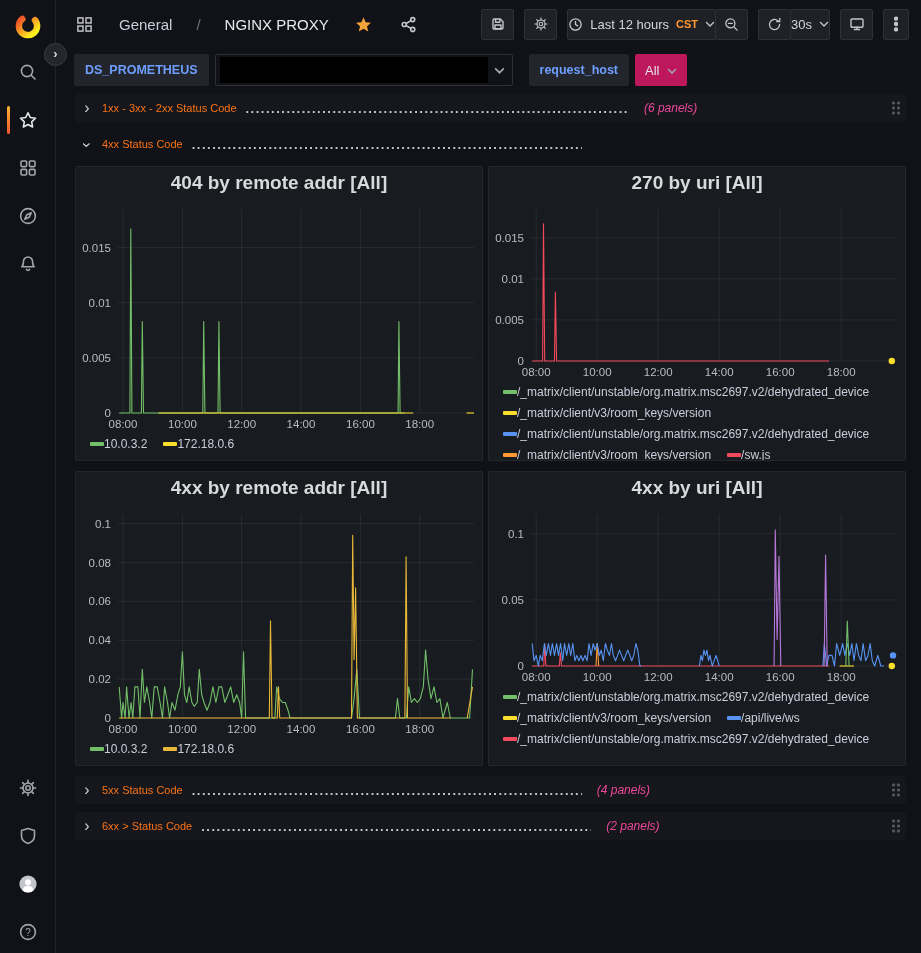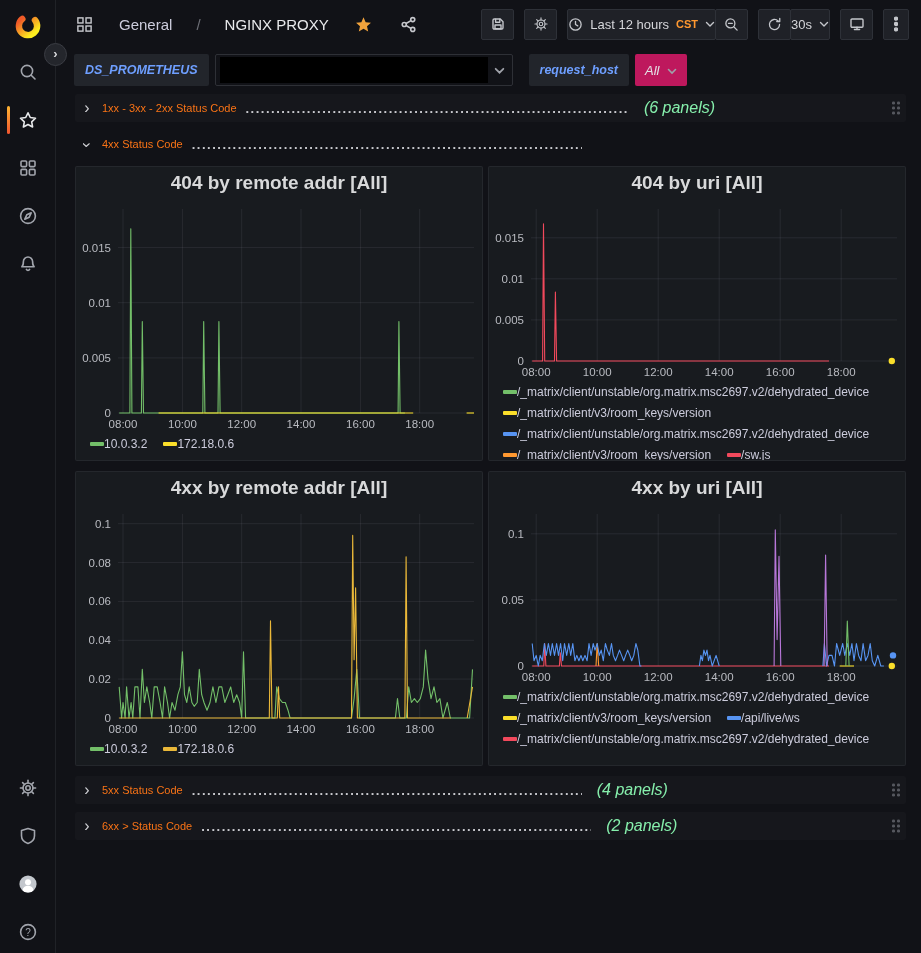--- a/index.html
+++ b/index.html
@@ -48,21 +48,21 @@
     height: 31px; min-width: 33px; display: flex; align-items: center; justify-content: center;
     background: #1f2127; border: 1px solid #2e3138; border-radius: 2px; padding: 0 0; gap: 7px;
     color: #d5d6da; font-size: 13px; cursor: pointer; font-family: inherit;
   }
   .tb-btn svg { stroke: #c4c6cb; fill: none; stroke-width: 1.4; stroke-linecap: round; stroke-linejoin: round; }
   .tb-group { display: flex; }
   .tb-group .tb-btn + .tb-btn { margin-left: -1px; }
   .tz-badge { color: #ff9830; font-size: 11px; font-weight: bold; }
   .kebab-btn { padding: 0 5px; min-width: 26px; }
   
-  .submenu { height: 42px; display: flex; align-items: center; gap: 6px; padding: 2px 0 0 18px; font-style: italic; }
+  .submenu { height: 42px; display: flex; align-items: center; gap: 6px; padding: 2px 0 0 18px; }
   .var-label {
     height: 32px; display: flex; align-items: center; padding: 0 11px;
     background: #22252b; border-radius: 2px; color: #6e9fff; font-size: 12.5px; font-weight: 600;
   }
   .var-select {
     height: 32px; width: 298px; display: flex; align-items: center; gap: 6px;
     background: #111217; border: 1px solid #2e3036; border-radius: 2px; padding: 0 7px 0 4px; cursor: pointer;
   }
   .redacted { flex: 1; height: 26px; background: #000; }
   .var-value {
@@ -74,21 +74,21 @@
   .dash { flex: 1; overflow: hidden; padding: 4px 15px 0 19px; }
   .row-header {
     height: 28px; display: flex; align-items: center; gap: 9px;
     background: #16171c; border-radius: 2px; padding: 0 8px 0 6px; cursor: pointer; position: relative;
     margin-bottom: 8px;
   }
   .row-chevron { color: #d0d1d5; font-size: 16px; width: 12px; text-align: center; line-height: 1; }
   .row-chevron.open { transform: rotate(90deg) translateX(1px); }
   .row-title { font-size: 11px; font-weight: normal; color: #f97316; white-space: nowrap; }
   .row-leader { font-size: 13px; font-weight: bold; color: #c9cacf; letter-spacing: 1.5px; overflow: hidden; white-space: nowrap; max-width: 390px; }
-  .row-count { font-size: 16px; font-style: italic; color: #86efac; margin-left: 6px; white-space: nowrap; }
+  .row-count { font-size: 12px; font-style: italic; color: #ec4899; margin-left: 6px; white-space: nowrap; }
   .drag-handle { position: absolute; right: 6px; top: 50%; transform: translateY(-50%); display: grid; grid-template-columns: repeat(2, 3px); grid-auto-rows: 3px; gap: 2px; cursor: grab; }
   .drag-handle i { width: 2.6px; height: 2.6px; background: #55575e; border-radius: 50%; }
   .dash-grid { display: grid; grid-template-columns: 408px 1fr; gap: 10px 5px; margin-bottom: 10px; }
   .panel {
     background: #181b1f; border: 1px solid rgba(204,204,220,0.07); border-radius: 2px;
     height: 295px; display: flex; flex-direction: column; overflow: hidden;
   }
   .panel-header { height: 32px; flex: 0 0 32px; display: flex; align-items: center; justify-content: center; cursor: pointer; }
   .panel-title { font-size: 19px; font-weight: 600; color: #d8d9da; }
   .panel-chart { flex: 1; min-height: 0; }
@@ -381,21 +381,21 @@
               <span class="legend-item">
                 <i style="background: rgb(250, 222, 42);"></i>
                 <span>172.18.0.6</span>
               </span>
             </div>
           </div>
       </section>
 
       <section class="panel">
         <div class="panel-header">
-          <span class="panel-title">404 by uri [All]</span>
+          <span class="panel-title">270 by uri [All]</span>
         </div>
         <div class="panel-chart"><svg xmlns="http://www.w3.org/2000/svg" width="416" height="182" viewBox="0 0 416 182" font-family="Liberation Sans, sans-serif">
               <line x1="47.2" y1="10" x2="47.2" y2="162" stroke="rgba(204,204,220,0.09)"></line>
               <text x="47.2" y="177" fill="#b9bbc1" font-size="11.5" text-anchor="middle">08:00</text>
               <line x1="108.2" y1="10" x2="108.2" y2="162" stroke="rgba(204,204,220,0.09)"></line>
               <text x="108.2" y="177" fill="#b9bbc1" font-size="11.5" text-anchor="middle">10:00</text>
               <line x1="169.2" y1="10" x2="169.2" y2="162" stroke="rgba(204,204,220,0.09)"></line>
               <text x="169.2" y="177" fill="#b9bbc1" font-size="11.5" text-anchor="middle">12:00</text>
               <line x1="230.2" y1="10" x2="230.2" y2="162" stroke="rgba(204,204,220,0.09)"></line>
               <text x="230.2" y="177" fill="#b9bbc1" font-size="11.5" text-anchor="middle">14:00</text>

